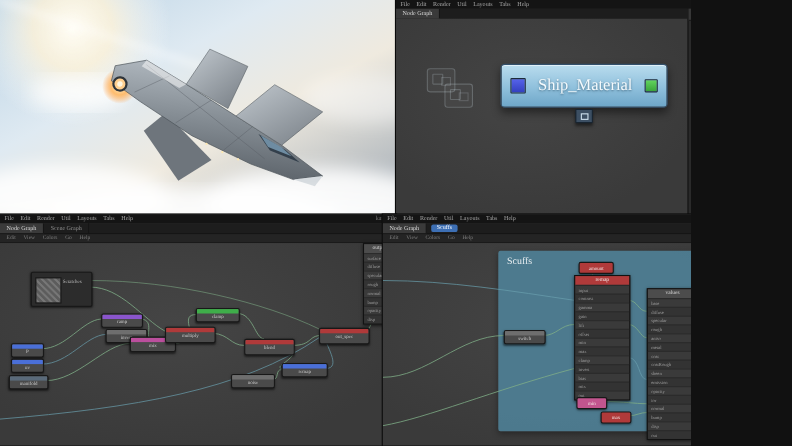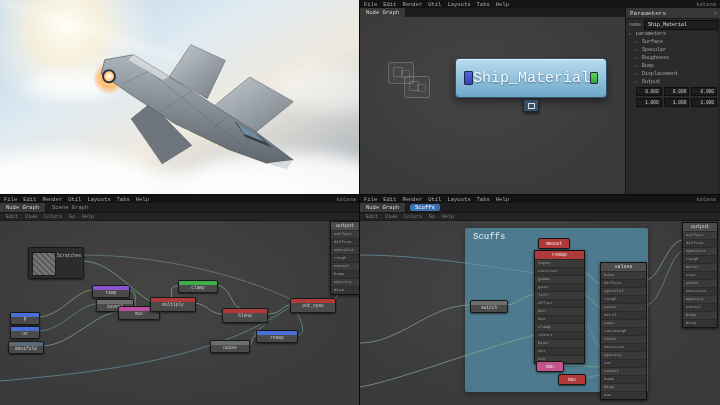--- a/index.html
+++ b/index.html
@@ -1,22 +1,22 @@
 <!DOCTYPE html>
 <html><head>
 <meta charset="utf-8">
 <style>
   html,body{margin:0;padding:0;background:#111;}
-  #stage{position:relative;width:720px;height:405px;background:#0d0d0d;overflow:hidden;
-         font-family:Liberation Mono, monospace;-webkit-font-smoothing:antialiased;}
+  #stage{position:relative;width:592px;height:405px;background:#0d0d0d;overflow:hidden;
+         font-family:Liberation Serif, serif;padding-left:36px;-webkit-font-smoothing:antialiased;}
   .quad{position:absolute;overflow:hidden;background:#303030;box-shadow:0 0 0 1px #0a0a0a;}
   #q-tl{left:0;top:0;width:360px;height:195px;}
   #q-tr{left:360px;top:0;width:360px;height:195px;background:#2e2e2e;}
   #q-bl{left:0;top:195px;width:360px;height:210px;background:#2e2e2e;}
-  #q-br{left:360px;top:195px;width:360px;height:210px;background:#2e2e2e;}
+  #q-br{left:348px;top:195px;width:360px;height:210px;background:#2e2e2e;}
 
   
   .mb{position:absolute;left:0;right:0;top:0;height:8px;background:#141414;display:flex;align-items:center;
       padding:0 4px;font-size:5.5px;color:#a9a9a9;gap:6px;white-space:nowrap;}
   .mb .rt{margin-left:auto;color:#7c7c7c;}
   .tabs{position:absolute;left:0;height:9px;background:#1d1d1d;display:flex;align-items:stretch;
         font-size:5.5px;color:#8f8f8f;border-bottom:1px solid #151515;}
   .tab{display:flex;align-items:center;padding:0 6px;border-right:1px solid #151515;}
   .tab.active{background:#3a3a3a;color:#d9d9d9;}
   .crumb{align-self:center;background:#3d6fb4;color:#fff;border-radius:2px;height:7px;line-height:7px;

